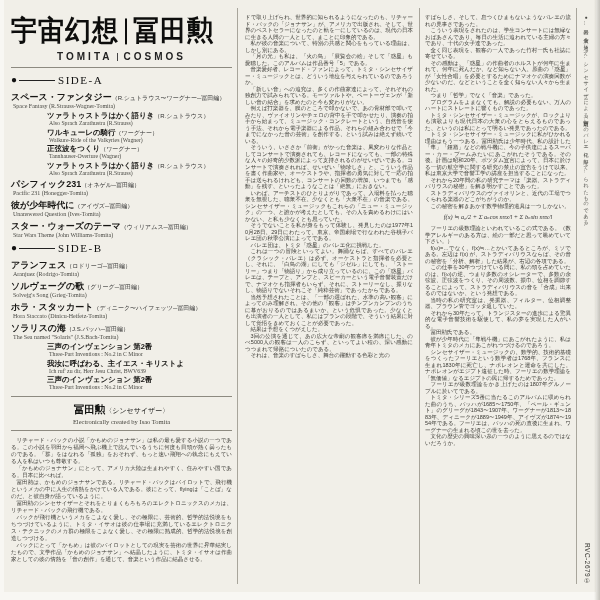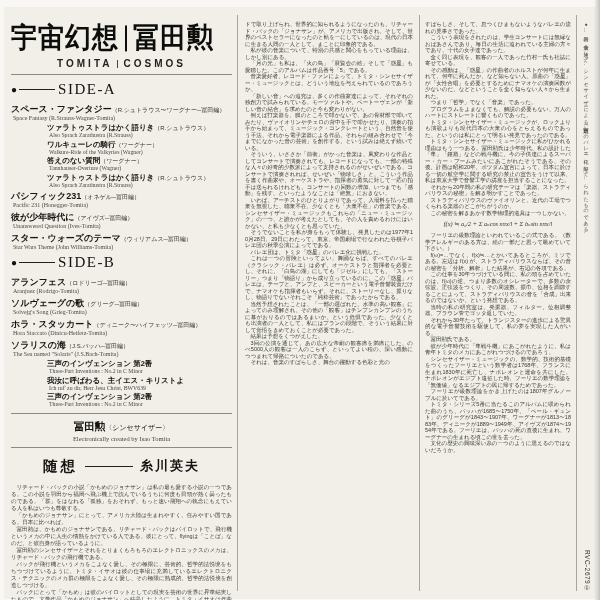--- a/index.html
+++ b/index.html
@@ -1,38 +1,38 @@
 <!DOCTYPE html>
 <html><head>
 <meta charset="utf-8">
 <style>
   html,body{margin:0;padding:0;}
   body{width:600px;height:600px;position:relative;background:#f8f7f3;overflow:hidden;
        font-family:"Liberation Sans","DejaVu Sans",sans-serif;color:#2c2b28;}
-  .paper{position:absolute;left:4px;top:7px;width:592px;height:592px;background:#f1efe8;}
+  .paper{position:absolute;left:4px;top:0;width:592px;height:592px;background:#f1efe8;}
   .curl{position:absolute;left:594px;top:0;width:6px;height:600px;
         background:linear-gradient(to right, rgba(60,55,40,0), rgba(60,55,40,0.28));}
   .vr{position:absolute;top:8px;bottom:8px;width:1px;background:#a8a59b;}
   .vr1{left:233px}.vr2{left:415px}.vr3{left:572px}
   .c1{position:absolute;left:7px;top:12px;width:221px;}
   .c2{position:absolute;left:241px;top:14px;width:168px;}
   .c3{position:absolute;left:421px;top:14px;width:146px;}
   .strip{position:absolute;left:575px;top:14px;width:16px;height:574px;}
   
   .title-ja{display:flex;align-items:center;gap:6px;font-weight:800;font-size:26px;
             letter-spacing:1px;color:#0d0d0c;transform:scaleY(1.08);transform-origin:top left;white-space:nowrap;}
   .tbar{width:2px;height:24px;background:#0d0d0c;}
   .title-en{margin-top:4px;text-align:center;font-weight:bold;font-size:10px;letter-spacing:3px;color:#222;}
   .sbar{display:inline-block;width:1px;height:8px;background:#444;margin:0 5px;vertical-align:-1px;}
   .hr{height:1px;background:#8d8a80;border:0;margin:5px 0 6px;}
   
   .side{display:flex;align-items:center;margin:3px 0 6px;}
   .side .b{font-size:10px;line-height:10px;color:#111;}
   .side .dash{width:36px;height:1px;background:#222;margin:0 3px 0 2px;}
-  .side .lbl{font-family:"Liberation Serif","DejaVu Serif",serif;font-size:15px;letter-spacing:1.5px;color:#111;}
+  .side .lbl{font-family:"Liberation Serif","DejaVu Serif",serif;font-size:11px;letter-spacing:1.5px;color:#111;}
   
   .track{margin-bottom:3px;}
   .tja{font-size:9px;line-height:10px;font-weight:bold;color:#161513;}
   .tnote{font-size:6px;font-weight:normal;color:#333;}
   .ten{font-size:6px;line-height:7px;font-family:"Liberation Serif","DejaVu Serif",serif;color:#4a4a45;margin-left:2px;}
   .subs{margin:2px 0 1px 36px;}
   .subs .track{margin-bottom:2px;}
   .subs .tja{font-size:7.5px;line-height:8px;}
   .subs .ten{font-size:5.8px;line-height:6.5px;}
   
@@ -90,21 +90,21 @@
           <div class="subs">
             <div class="track">
               <div class="tja"><span>ツァラトゥストラはかく語りき</span><span class="tnote">（R.シュトラウス）</span></div>
               <div class="ten">Also Sprach Zarathustra (R.Strauss)</div>
             </div>
             <div class="track">
               <div class="tja"><span>ワルキューレの騎行</span><span class="tnote">（ワーグナー）</span></div>
               <div class="ten">Walkure-Ride of the Valkyries (Wagner)</div>
             </div>
             <div class="track">
-              <div class="tja"><span>答えのない質問</span><span class="tnote">（ワーグナー）</span></div>
+              <div class="tja"><span>正弦波をつくり</span><span class="tnote">（ワーグナー）</span></div>
               <div class="ten">Tannhauser-Overture (Wagner)</div>
             </div>
             <div class="track">
               <div class="tja"><span>ツァラトゥストラはかく語りき</span><span class="tnote">（R.シュトラウス）</span></div>
               <div class="ten">Also Sprach Zarathustra (R.Strauss)</div>
             </div>
           </div>
         </div>
         <div class="track">
           <div class="tja"><span>パシフィック231</span><span class="tnote">（オネゲル─冨田編）</span></div>
@@ -158,25 +158,20 @@
         </div>
       </div>
 
     <div class="hr"></div>
     <div class="credit">
       <div class="cja"><span>冨田勲</span><span class="cnote">〈シンセサイザー〉</span></div>
       <div class="cen">Electronically created by Isao Tomita</div>
     </div>
     <div class="hr"></div>
 
-    <div class="essay-head">
-      <span class="eh-t">随想</span>
-      <span class="eh-dash"></span>
-      <span class="eh-a">糸川英夫</span>
-    </div>
     <div id="essay-col1">
         <div class="para">リチャード・バックの小説「かもめのジョナサン」は私の最も愛する小説の一つである。この小説を羽田から福岡へ飛ぶ機上で読んでいるうちに何度も目頭が熱く曇ったものである。「群」をはなれる「孤独」をおそれず、もっと速い飛翔への執念にもえている人を私はいつも尊敬する。</div>
         <div class="para">「かもめのジョナサン」にとって、アメリカ大陸は生まれやすく、住みやすい国である。日本に比べれば。</div>
         <div class="para">冨田勲は、かもめのジョナサンである。リチャード・バックはパイロットで、飛行機というメカの中に人生の情熱をかけている人である。彼にとって、flyingは「ことば」なのだ、と彼自身が語っているように。</div>
         <div class="para">冨田勲のシンセサイザーとそれをとりまくもろもろのエレクトロニックスのメカは、リチャード・バックの飛行機である。</div>
         <div class="para">バックが飛行機というメカをこよなく愛し、その極限に、芸術的、哲学的法悦境をもちつづけているように、トミタ・イサオは彼の仕事場に充満しているエレクトロニクス・テクニックのメカ群の極限をこよなく愛し、その極限に熟成的、哲学的法悦境を創造しつづける。</div>
         <div class="para">バックにとって「かもめ」は彼のパイロットとしての現実を芸術の世界に昇華結実したもので、文学作品「かもめのジョナサン」へ結晶したように、トミタ・イサオは作曲家としての彼の情熱を「音の創作」を通じて、音楽という作品に結晶させる。</div>
       </div>
   </div>
 

